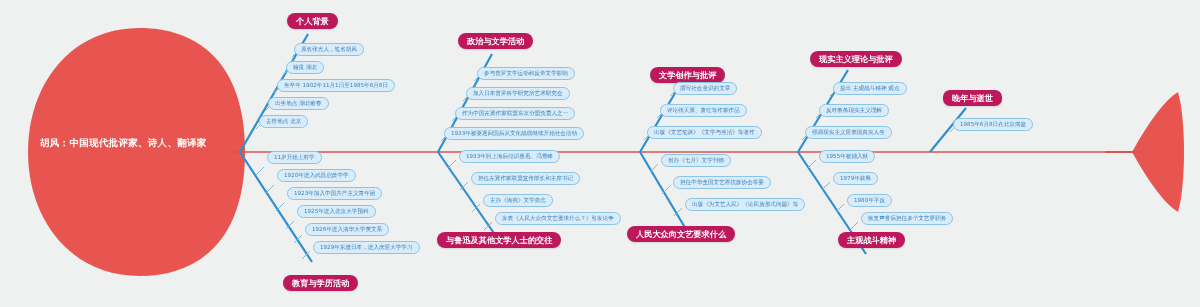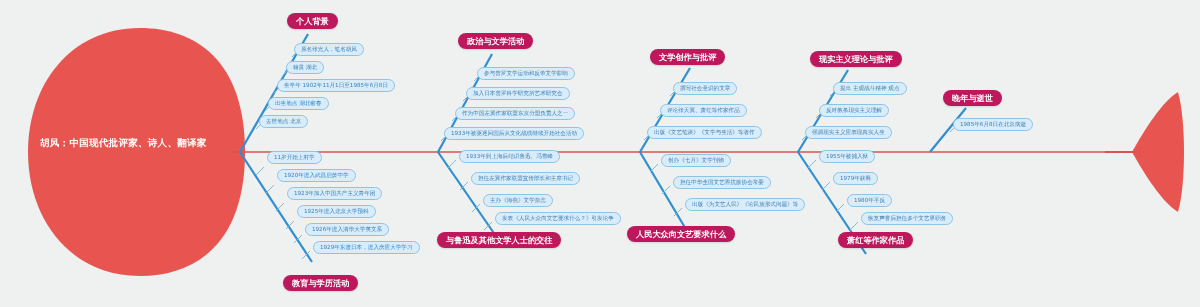--- a/index.html
+++ b/index.html
@@ -141,37 +141,37 @@
   <div class="leaf" style="left:466px; top:87px;">加入日本普罗科学研究所艺术研究会</div>
   <div class="leaf" style="left:455px; top:107px;">作为中国左翼作家联盟东京分盟负责人之一</div>
   <div class="leaf" style="left:444px; top:127px;">1933年被驱逐回国后从文化战线继续开始社会活动</div>
 
   <div class="cat" style="left:437px; top:232px;">与鲁迅及其他文学人士的交往</div>
   <div class="leaf" style="left:459px; top:150px;">1933年到上海后结识鲁迅、冯雪峰</div>
   <div class="leaf" style="left:471px; top:172px;">担任左翼作家联盟宣传部长和主席书记</div>
   <div class="leaf" style="left:483px; top:194px;">主办《海燕》文学杂志</div>
   <div class="leaf" style="left:495px; top:212px;">发表《人民大众向文艺要求什么？》引发论争</div>
 
-  <div class="cat" style="left:650px; top:49px;">文学创作与批评</div>
+  <div class="cat" style="left:650px; top:67px;">文学创作与批评</div>
   <div class="leaf" style="left:673px; top:82px;">撰写社会意识的文章</div>
   <div class="leaf" style="left:660px; top:104px;">评论张天翼、萧红等作家作品</div>
   <div class="leaf" style="left:647px; top:126px;">出版《文艺笔谈》《文学与生活》等著作</div>
 
   <div class="cat" style="left:627px; top:226px;">人民大众向文艺要求什么</div>
   <div class="leaf" style="left:661px; top:154px;">创办《七月》文学刊物</div>
   <div class="leaf" style="left:673px; top:176px;">担任中华全国文艺界抗敌协会常委</div>
   <div class="leaf" style="left:685px; top:198px;">出版《为文艺人民》《论民族形式问题》等</div>
 
   <div class="cat" style="left:810px; top:51px;">现实主义理论与批评</div>
   <div class="leaf" style="left:833px; top:82px;">提出 主观战斗精神 观点</div>
   <div class="leaf" style="left:819px; top:104px;">反对教条现实主义理解</div>
   <div class="leaf" style="left:805px; top:126px;">强调现实主义应表现真实人生</div>
 
-  <div class="cat" style="left:838px; top:232px;">萧红等作家作品</div>
+  <div class="cat" style="left:838px; top:232px;">主观战斗精神</div>
   <div class="leaf" style="left:819px; top:150px;">1955年被捕入狱</div>
   <div class="leaf" style="left:833px; top:172px;">1979年获释</div>
   <div class="leaf" style="left:847px; top:194px;">1980年平反</div>
   <div class="leaf" style="left:861px; top:212px;">恢复声誉后担任多个文艺界职务</div>
 
-  <div class="cat" style="left:943px; top:90px;">晚年与逝世</div>
+  <div class="cat" style="left:943px; top:90px;border-radius:7px;">晚年与逝世</div>
   <div class="leaf" style="left:953px; top:118px;">1985年6月8日在北京病逝</div>
 
 </div>
 
 </body></html>

